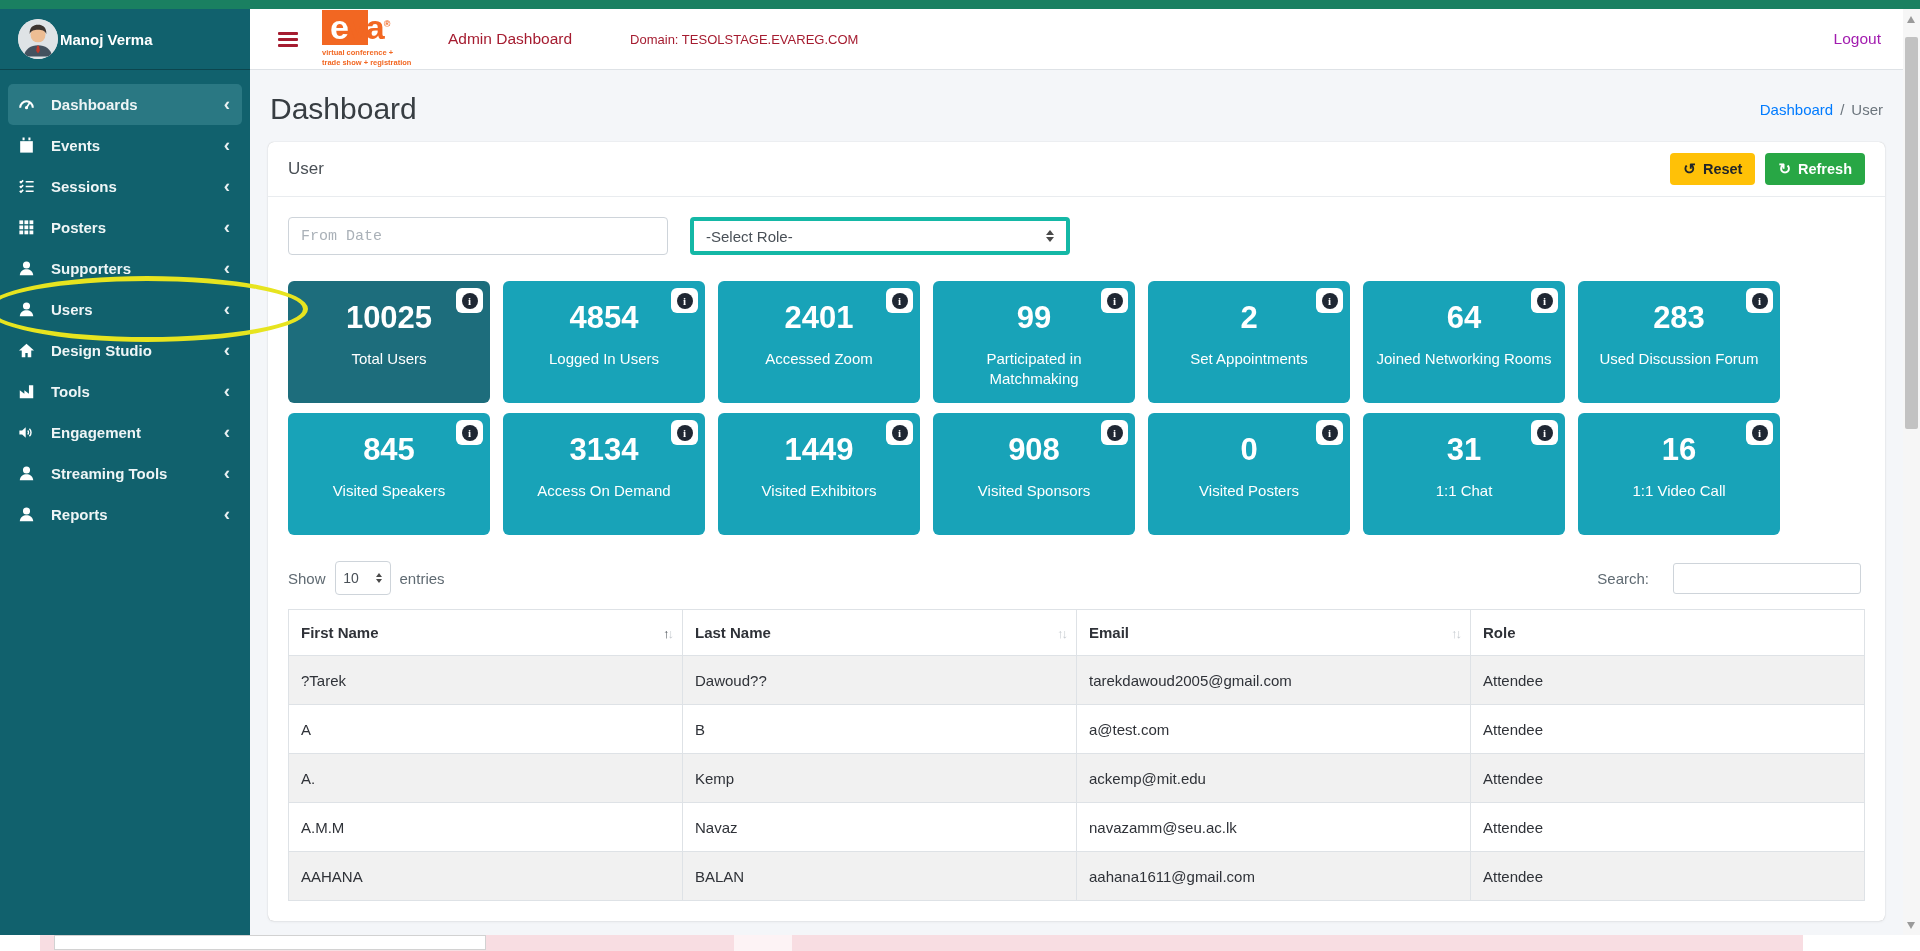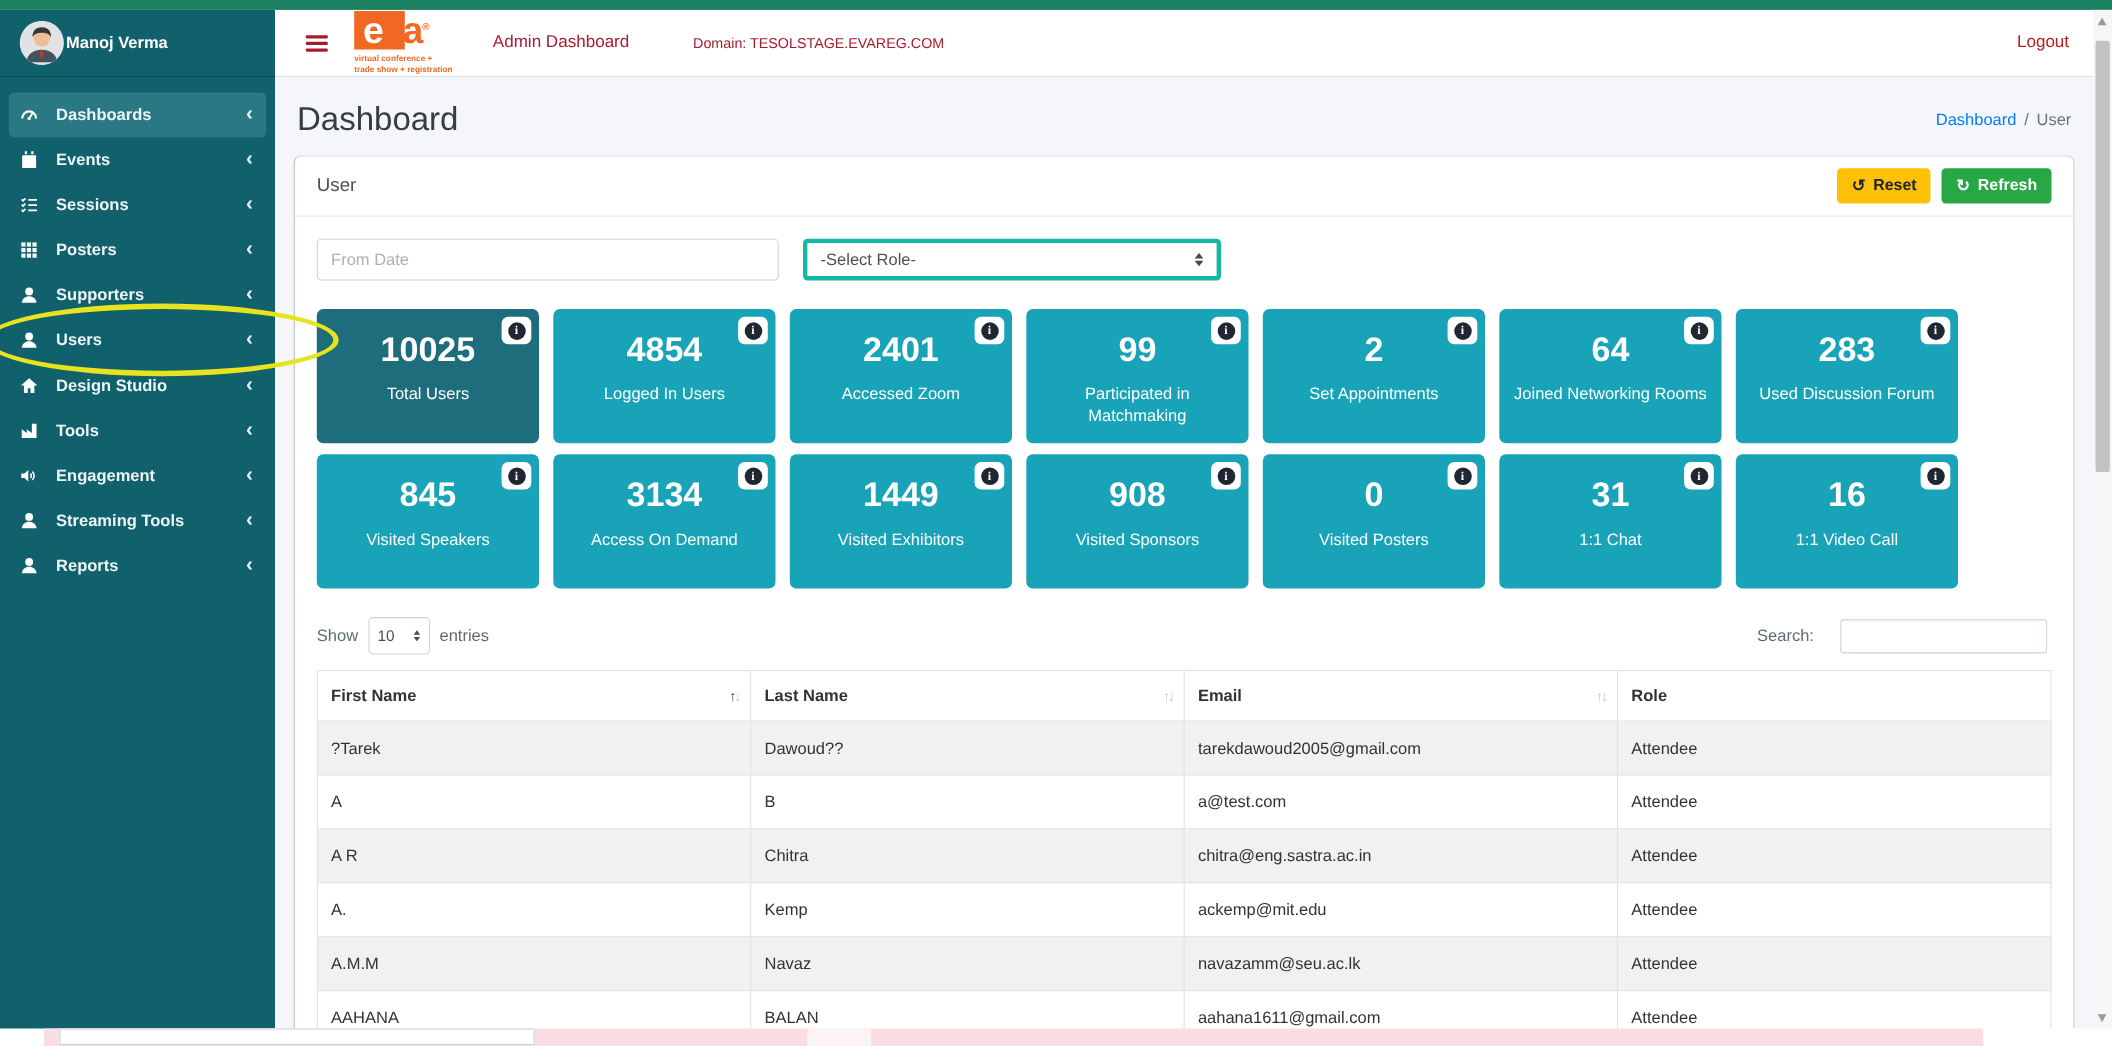--- a/index.html
+++ b/index.html
@@ -31,21 +31,21 @@
   .logo { margin-left:24px; width:104px; cursor:pointer; }
   .logo-row { position:relative; height:35px; }
   .logo-box { position:absolute; left:0; top:0; width:46px; height:35px; background:#f26722; }
   .logo-word { position:absolute; left:8px; top:-5px; font-size:34px; font-weight:bold; letter-spacing:-1px; line-height:38px; }
   .logo-word .e { color:#fff; }
   .logo-word .va { color:#f26722; }
   .logo-word sup { font-size:9px; color:#f26722; }
   .logo-tag { margin-top:3px; font-size:7.5px; font-weight:bold; color:#f26722; line-height:1.3; }
   .app-title { margin-left:22px; color:#a51c30; font-size:15.5px; cursor:pointer; }
   .domain { margin-left:58px; color:#a51c30; font-size:13px; }
-  .logout { margin-left:auto; margin-right:22px; color:#b91c1c; font-size:15.5px; cursor:pointer; }
+  .logout { margin-left:auto; margin-right:22px; color:#a21caf; font-size:15.5px; cursor:pointer; }
 
   
   .content { position:absolute; left:250px; top:70px; right:17px; bottom:0; background:#f4f6f9; padding:16px 18px 0; overflow:hidden; }
   .page-head { display:flex; align-items:center; justify-content:space-between; margin:6px 2px 16px; }
   .page-title { font-size:30px; color:#373d42; font-weight:normal; }
   .breadcrumb { font-size:15px; }
   .breadcrumb .bc-link { color:#007bff; text-decoration:none; cursor:pointer; }
   .breadcrumb .sep { color:#6c757d; margin:0 7px; }
   .breadcrumb .cur { color:#6c757d; }
 
@@ -53,21 +53,21 @@
   .panel-head { display:flex; align-items:center; justify-content:space-between; padding:11px 20px; border-bottom:1px solid #e9ecef; }
   .panel-title { font-size:17px; color:#4a5056; }
   .btns { display:flex; gap:10px; }
   .btn { display:flex; align-items:center; gap:7px; font-size:14.5px; padding:7px 13px; border-radius:4px; border:none; cursor:pointer; font-family:inherit; font-weight:600; }
   .btn .ic { font-size:15px; font-weight:bold; }
   .btn-reset { background:#ffc107; color:#212529; }
   .btn-refresh { background:#28a745; color:#fff; }
 
   .panel-body { padding:20px; }
   .filters { display:flex; gap:22px; }
-  .input { width:420px; height:38px; border:1px solid #ced4da; border-radius:4px; padding:16px 12px; font-size:15px; color:#495057; background:#fff; font-family:Liberation Sans, sans-serif; }
+  .input { width:380px; height:38px; border:1px solid #ced4da; border-radius:4px; padding:16px 12px; font-size:15px; color:#495057; background:#fff; font-family:Liberation Mono, monospace; }
   .input::placeholder { color:#aab1b8; }
   .select { width:380px; height:38px; border:4px solid #14b8a6; border-radius:4px; background:#fff; display:flex; align-items:center; justify-content:space-between; padding:0 12px; cursor:pointer; }
   .sel-text { font-size:15px; color:#495057; }
   .carets { display:flex; flex-direction:column; gap:2px; }
   .caret-up { width:0; height:0; border-left:4px solid transparent; border-right:4px solid transparent; border-bottom:5px solid #4a4a4a; }
   .caret-dn { width:0; height:0; border-left:4px solid transparent; border-right:4px solid transparent; border-top:5px solid #4a4a4a; }
   .carets.small .caret-up { border-left-width:3.5px; border-right-width:3.5px; border-bottom-width:4.5px; }
   .carets.small .caret-dn { border-left-width:3.5px; border-right-width:3.5px; border-top-width:4.5px; }
 
   .stats { margin-top:26px; display:grid; grid-template-columns:repeat(7, 202px); gap:10px 13px; }
@@ -439,26 +439,20 @@
               <td>tarekdawoud2005@gmail.com</td>
               <td>Attendee</td>
             </tr>
             <tr>
               <td>A</td>
               <td>B</td>
               <td>a@test.com</td>
               <td>Attendee</td>
             </tr>
             <tr>
-              <td>A R</td>
-              <td>Chitra</td>
-              <td>chitra@eng.sastra.ac.in</td>
-              <td>Attendee</td>
-            </tr>
-            <tr>
               <td>A.</td>
               <td>Kemp</td>
               <td>ackemp@mit.edu</td>
               <td>Attendee</td>
             </tr>
             <tr>
               <td>A.M.M</td>
               <td>Navaz</td>
               <td>navazamm@seu.ac.lk</td>
               <td>Attendee</td>

